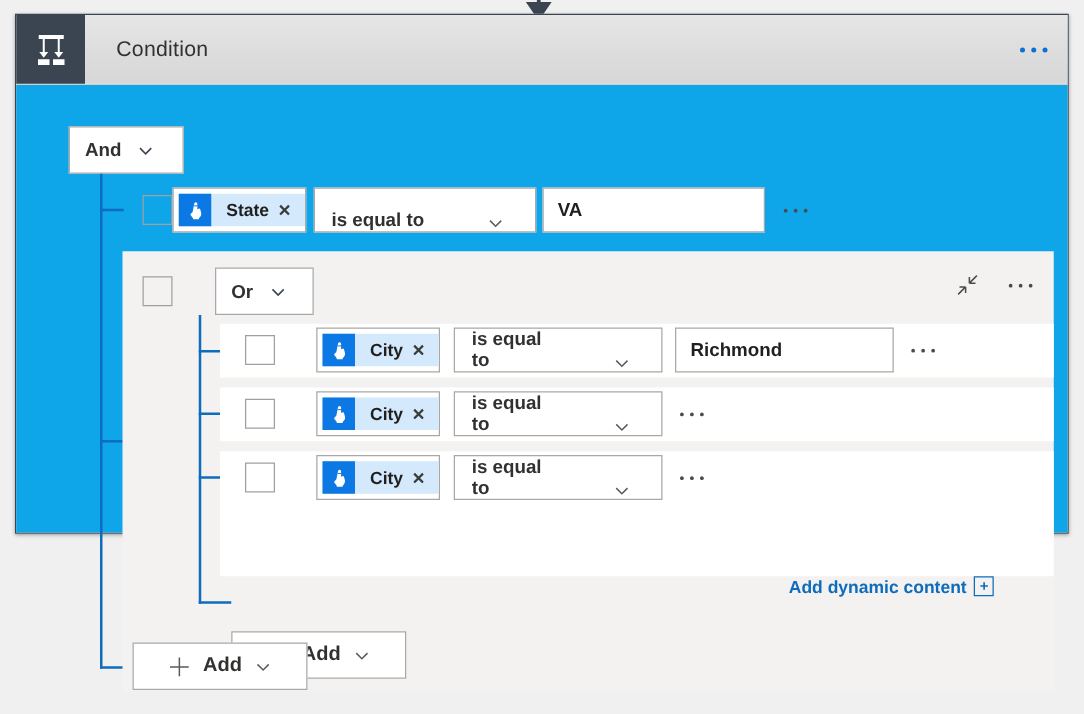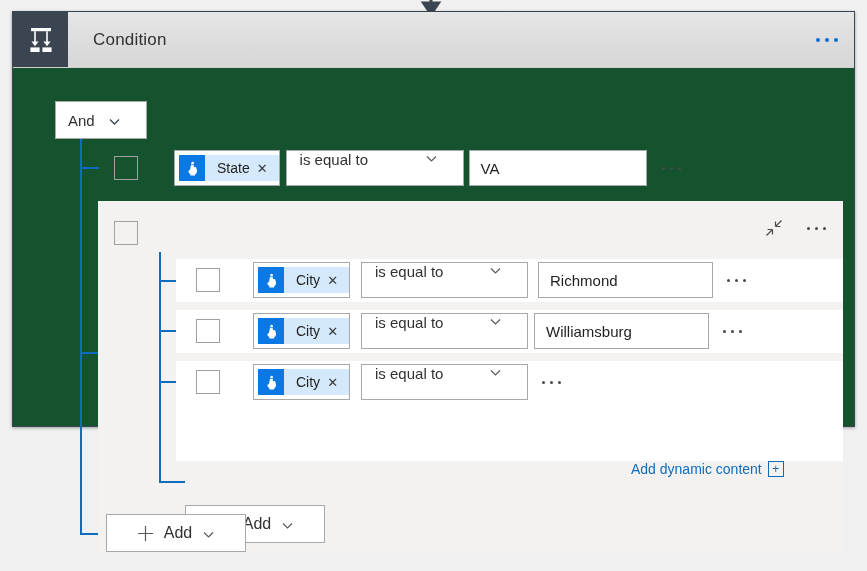--- a/index.html
+++ b/index.html
@@ -48,21 +48,22 @@
     position:absolute;right:16px;top:0;height:55px;
     display:flex;align-items:center;gap:5px;
   }
   .header-ellipsis i{
     width:4px;height:4px;border-radius:50%;background:#0b6fd4;display:block;
   }
 
   
   .body{
     position:absolute;left:0;top:56px;right:0;bottom:0;
-    background:#14532d;
+    background:#0ea5e9;
+    font-weight:bold;
   }
 
   
   .btn-box{
     box-sizing:border-box;
     background:#ffffff;
     border:1px solid #a8a8a8;
     display:flex;align-items:center;
     font-size:15px;color:#323130;
   }
@@ -108,21 +109,21 @@
   }
   .token-label{
     font-size:14px;color:#201f1e;padding:0 7px 0 12px;white-space:nowrap;
   }
   .token-x{
     font-size:13px;color:#3a3a3a;padding-right:11px;line-height:1;
   }
   .select-box{
     box-sizing:border-box;height:36px;
     border:1px solid #a8a8a8;background:#fff;
-    display:flex;align-items:flex-start;justify-content:space-between;
+    display:flex;align-items:flex-end;justify-content:space-between;
     padding:0 25px 0 13px;
     font-size:15px;color:#323130;gap:40px;
   }
   .value-box{
     box-sizing:border-box;height:36px;
     border:1px solid #a8a8a8;background:#fff;
     display:flex;align-items:center;
     padding:1px 11px;
     font-size:15px;color:#201f1e;
   }
@@ -212,21 +213,21 @@
       </div>
 
       <div class="vline" style="left:67px;top:71px;height:396px;"></div>
       <div class="hline" style="left:67px;top:99px;width:19px;"></div>
       <div class="hline" style="left:67px;top:284px;width:19px;"></div>
       <div class="hline" style="left:67px;top:465px;width:26px;"></div>
 
       <div class="cond-row" style="left:101px;top:82px;">
         <div class="checkbox"></div>
 
-        <div class="token" style="margin-left:36px;">
+        <div class="token" style="">
           <div class="token-inner">
             <span class="token-ico">
               <svg viewBox="0 0 26 26" width="17" height="17">
                 <path d="M11.3 4.6 a1.9 1.9 0 0 1 3.8 0 v6.6 l1.6-.5 a1.6 1.6 0 0 1 2.1 1.1 l1 3.9 a5.2 5.2 0 0 1-1.3 5 l-1.5 1.6 v1.4 h-7.2 v-1.5 l-2.6-3.1 a2 2 0 0 1 .4-3 l1.6-1 z" fill="#ffffff"></path>
                 <rect x="10.9" y="6.6" width="4.6" height="1.2" fill="#0b78e3"></rect>
               </svg>
             </span>
             <span class="token-label">State</span>
             <span class="token-x">✕</span>
           </div>
@@ -251,20 +252,28 @@
           <i></i>
         </div>
       </div>
 
       <div class="group" style="left:85px;top:133px;width:745px;height:352px;">
 
         <div class="group-head"></div>
 
         <div class="checkbox" style="position:absolute;left:16px;top:20px;"></div>
 
+        <div class="btn-box op-btn" style="left:74px;top:13px;width:79px;">
+          <span>Or</span>
+          <span class="chev">
+            <svg viewBox="0 0 13 13" width="13" height="13">
+                <path d="M2 4.5 L6.5 9 L11 4.5" fill="none" stroke="#3b4552" stroke-width="1.3"></path>
+              </svg>
+          </span>
+        </div>
 
         <div class="group-tools">
           <span class="collapse-ico">
             <svg viewBox="0 0 18 18" width="18" height="18">
               <path d="M1.5 16.5 L7.5 10.5 M7.5 10.5 L2.6 10.5 M7.5 10.5 L7.5 15.4" fill="none" stroke="#4a4a4a" stroke-width="1.2"></path>
               <path d="M16.5 1.5 L10.5 7.5 M10.5 7.5 L15.4 7.5 M10.5 7.5 L10.5 2.6" fill="none" stroke="#4a4a4a" stroke-width="1.2"></path>
             </svg>
           </span>
           <span class="group-ellipsis">
             <i></i>
@@ -329,23 +338,20 @@
               <span class="token-x">✕</span>
             </div>
           </div>
           <div class="select-box" style="margin-left:11px;width:167px;">
             <span>is equal to</span>
             <span class="chev">
               <svg viewBox="0 0 13 13" width="13" height="13">
                   <path d="M2 4.5 L6.5 9 L11 4.5" fill="none" stroke="#5a5a5a" stroke-width="1.2"></path>
                 </svg>
             </span>
-          </div>
-          <div class="value-box" style="margin-left:6px;width:175px;">
-            <span>Williamsburg</span>
           </div>
           <div class="row-ellipsis" style="margin-left:8px;">
             <i></i>
             <i></i>
             <i></i>
           </div>
         </div>
 
         <div class="cond-row" style="left:98px;top:163px;">
           <div class="checkbox"></div>

